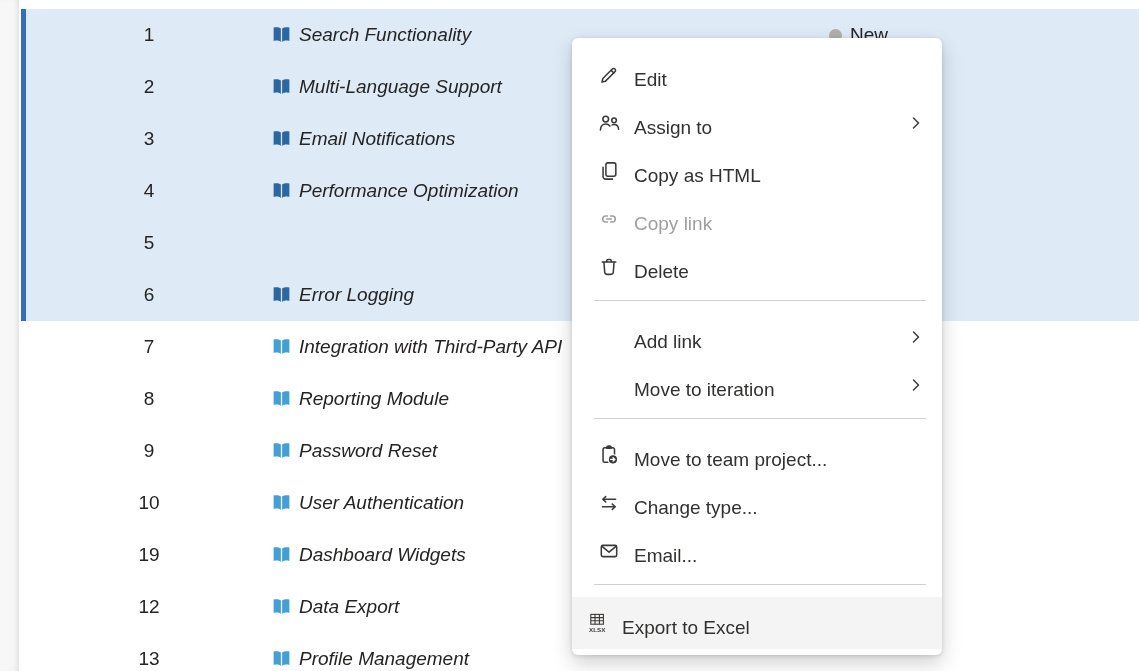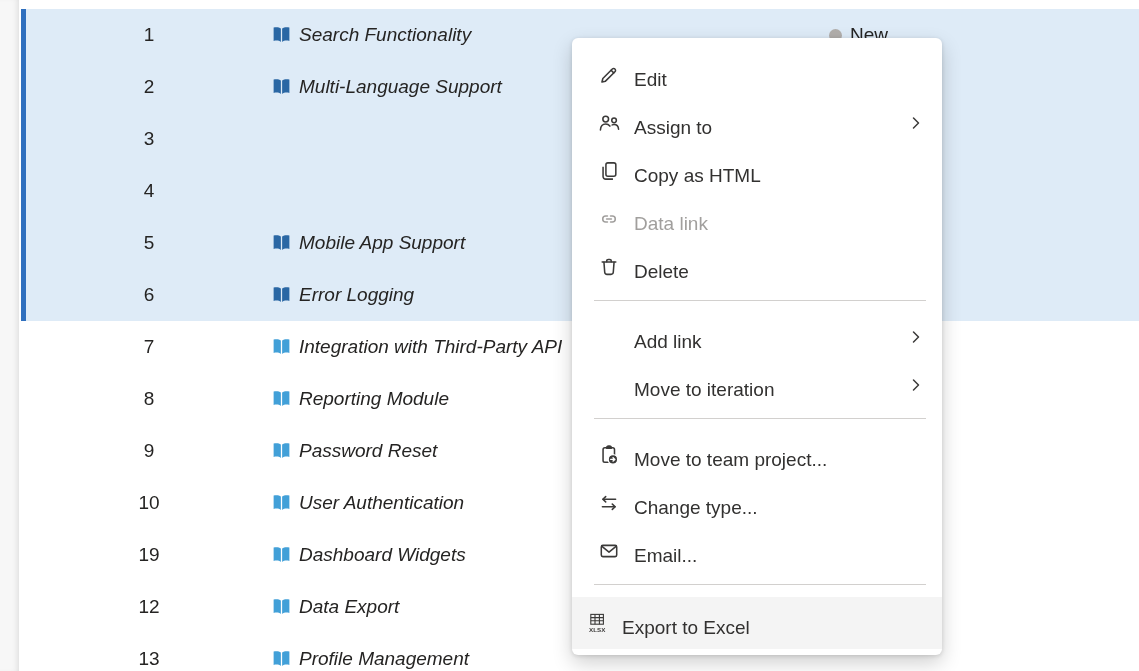--- a/index.html
+++ b/index.html
@@ -78,39 +78,48 @@
           <path d="M10.6 3.3c1.6-1.3 4.4-1.6 6.9-.9v12.8c-2.5-.7-5.3-.4-6.9.9V3.3z"></path>
         </svg>
       </span>
       <span class="row-title">Multi-Language Support</span>
     </span>
 
   </div>
 
   <div class="row selected">
     <span class="row-num">3</span>
+    <span class="title-group">
+      <span class="book-icon">
+        <svg viewBox="0 0 20 20" fill="currentColor" aria-hidden="true">
+          <path d="M9.4 3.3C7.8 2 5 1.7 2.5 2.4v12.8c2.5-.7 5.3-.4 6.9.9V3.3z"></path>
+          <path d="M10.6 3.3c1.6-1.3 4.4-1.6 6.9-.9v12.8c-2.5-.7-5.3-.4-6.9.9V3.3z"></path>
+        </svg>
+      </span>
+      <span class="row-title">Email Notifications</span>
+    </span>
 
   </div>
 
   <div class="row selected">
     <span class="row-num">4</span>
+    <span class="title-group">
+      <span class="book-icon">
+        <svg viewBox="0 0 20 20" fill="currentColor" aria-hidden="true">
+          <path d="M9.4 3.3C7.8 2 5 1.7 2.5 2.4v12.8c2.5-.7 5.3-.4 6.9.9V3.3z"></path>
+          <path d="M10.6 3.3c1.6-1.3 4.4-1.6 6.9-.9v12.8c-2.5-.7-5.3-.4-6.9.9V3.3z"></path>
+        </svg>
+      </span>
+      <span class="row-title">Performance Optimization</span>
+    </span>
 
   </div>
 
   <div class="row selected">
     <span class="row-num">5</span>
-    <span class="title-group">
-      <span class="book-icon">
-        <svg viewBox="0 0 20 20" fill="currentColor" aria-hidden="true">
-          <path d="M9.4 3.3C7.8 2 5 1.7 2.5 2.4v12.8c2.5-.7 5.3-.4 6.9.9V3.3z"></path>
-          <path d="M10.6 3.3c1.6-1.3 4.4-1.6 6.9-.9v12.8c-2.5-.7-5.3-.4-6.9.9V3.3z"></path>
-        </svg>
-      </span>
-      <span class="row-title">Mobile App Support</span>
-    </span>
 
   </div>
 
   <div class="row selected">
     <span class="row-num">6</span>
     <span class="title-group">
       <span class="book-icon">
         <svg viewBox="0 0 20 20" fill="currentColor" aria-hidden="true">
           <path d="M9.4 3.3C7.8 2 5 1.7 2.5 2.4v12.8c2.5-.7 5.3-.4 6.9.9V3.3z"></path>
           <path d="M10.6 3.3c1.6-1.3 4.4-1.6 6.9-.9v12.8c-2.5-.7-5.3-.4-6.9.9V3.3z"></path>
@@ -260,21 +269,21 @@
   </div>
 
   <div class="menu-item disabled">
     <span class="mi-icon">
           <svg viewBox="0 0 20 20" fill="none" stroke="currentColor" stroke-width="1.4" stroke-linecap="round">
             <path d="M8.6 7.3H7a2.7 2.7 0 1 0 0 5.4h1.6"></path>
             <path d="M11.4 7.3H13a2.7 2.7 0 1 1 0 5.4h-1.6"></path>
             <path d="M7.8 10h4.4"></path>
           </svg>
         </span>
-    <span class="mi-label">Data link</span>
+    <span class="mi-label">Copy link</span>
 
   </div>
 
   <div class="menu-item">
     <span class="mi-icon">
           <svg viewBox="0 0 20 20" fill="none" stroke="currentColor" stroke-width="1.4" stroke-linecap="round" stroke-linejoin="round">
             <path d="M3.8 5.4h12.4"></path>
             <path d="M7.9 5.2V4.5c0-.8.6-1.4 1.4-1.4h1.4c.8 0 1.4.6 1.4 1.4v.7"></path>
             <path d="M5.4 5.6l.7 9.2c.1 1.1 1 1.9 2.1 1.9h3.6c1.1 0 2-.8 2.1-1.9l.7-9.2"></path>
           </svg>

